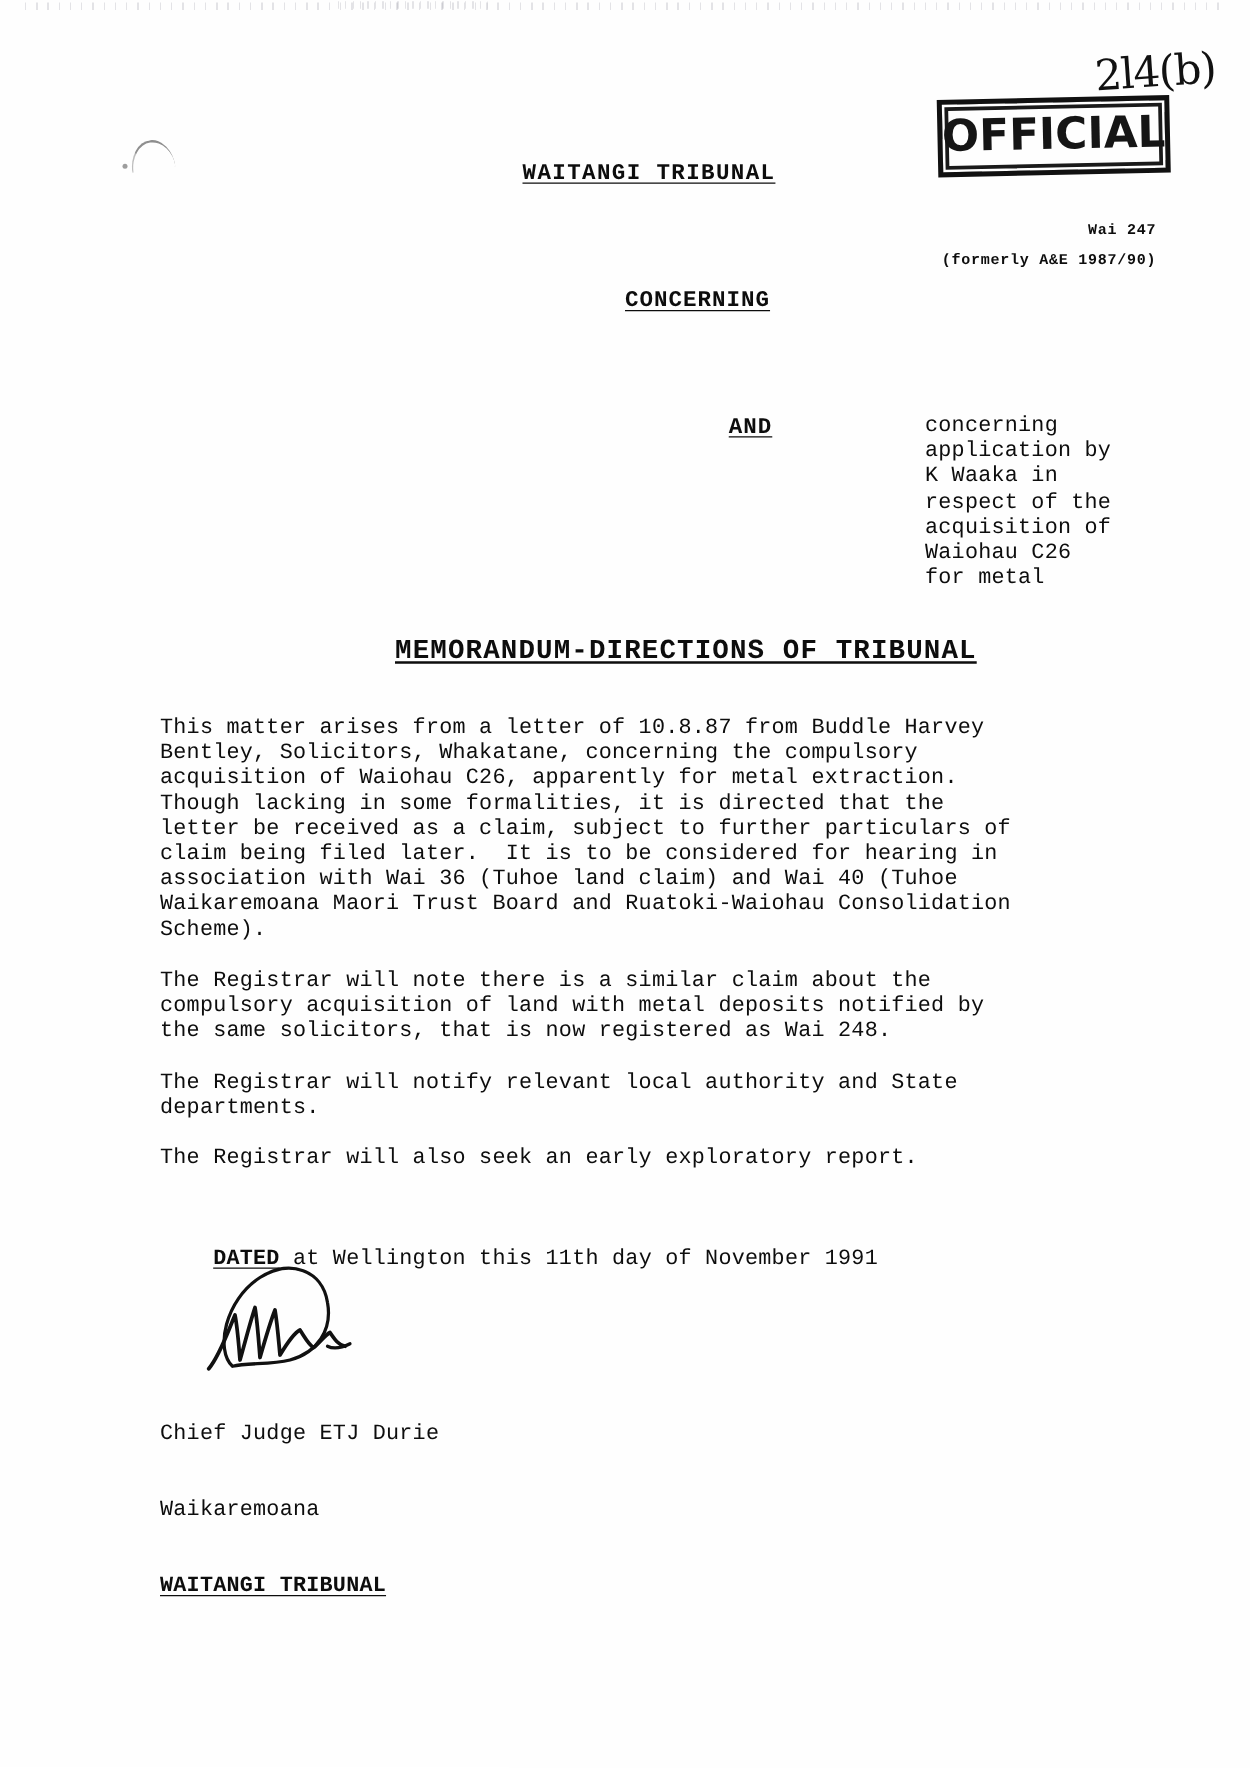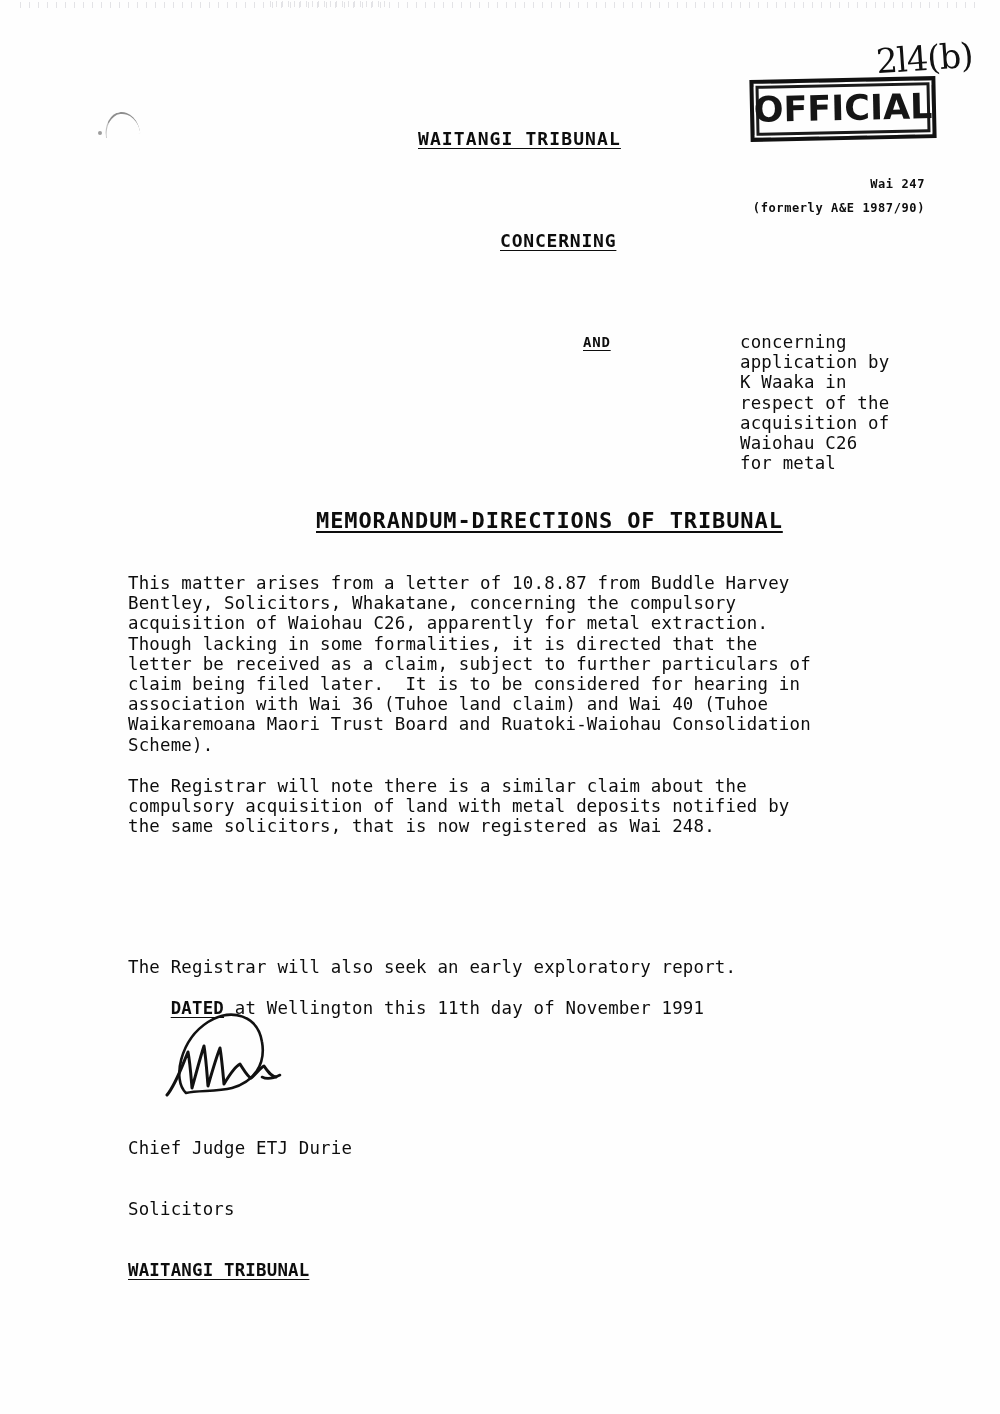--- a/index.html
+++ b/index.html
@@ -103,20 +103,21 @@
     padding-bottom: 2px;
   }
 
   
   .tblock {
     position: absolute;
     white-space: pre;
     font-size: 17.4px;
     line-height: 20.2px;
     letter-spacing: 0.2px;
+    font-family: Liberation Mono, monospace;
   }
   .bold { font-weight: bold; }
   .uline { text-decoration: underline; text-underline-offset: 3px; }
 
   #hdr-tribunal {
     left: 418px;
     top: 129px;
     font-size: 18px;
     font-weight: bold;
     letter-spacing: 1.1px;
@@ -140,40 +141,40 @@
     letter-spacing: 0.8px;
   }
   #text-concerning {
     left: 740px;
     top: 231px;
   }
   #label-and {
     left: 583px;
     top: 332px;
     font-weight: bold;
-    font-size: 14px;
+    font-size: 18px;
     letter-spacing: 0.8px;
   }
   #text-and {
     left: 740px;
     top: 332px;
   }
 
   #doc-title {
     left: 316px;
     top: 511px;
     font-weight: bold;
     font-size: 22px;
     letter-spacing: 0.9px;
   }
 
   #para-1 { left: 128px; top: 573px; }
   #para-2 { left: 128px; top: 776px; }
   #para-3 { left: 128px; top: 857px; }
-  #para-4 { left: 128px; top: 917px; margin-top: 40px; }
+  #para-4 { left: 128px; top: 917px; }
   #dated-line { left: 128px; top: 978px; }
 
   #signature-svg {
     position: absolute;
     left: 150px;
     top: 1000px;
   }
 
   #signoff { left: 128px; top: 1098px; }
 </style>
@@ -217,20 +218,22 @@
 acquisition of Waiohau C26, apparently for metal extraction.
 Though lacking in some formalities, it is directed that the
 letter be received as a claim, subject to further particulars of
 claim being filed later.  It is to be considered for hearing in
 association with Wai 36 (Tuhoe land claim) and Wai 40 (Tuhoe
 Waikaremoana Maori Trust Board and Ruatoki-Waiohau Consolidation
 Scheme).</div>
   <div class="tblock" id="para-2">The Registrar will note there is a similar claim about the
 compulsory acquisition of land with metal deposits notified by
 the same solicitors, that is now registered as Wai 248.</div>
+  <div class="tblock" id="para-3">The Registrar will notify relevant local authority and State
+departments.</div>
   <div class="tblock" id="para-4">The Registrar will also seek an early exploratory report.</div>
 
   <div class="tblock" id="dated-line">
     <span class="bold uline">DATED</span><span> at Wellington this 11th day of November 1991</span>
   </div>
 
   <svg id="signature-svg" width="180" height="100" viewBox="0 0 180 100">
     <g fill="none" stroke="#111" stroke-width="2.6" stroke-linecap="round" stroke-linejoin="round">
       <path d="M36,93 C22,80 30,40 58,22 C82,7 108,16 112,42
                C116,64 104,82 82,88 C66,92 48,90 36,93 Z"></path>
@@ -238,17 +241,17 @@
                C46,74 50,58 54,46 C56,58 57,74 58,86
                C62,72 66,58 70,48 C72,60 73,74 74,84
                C80,74 86,66 90,64 C94,70 97,76 101,78
                C106,74 110,68 114,66 C118,72 121,76 126,77" stroke-width="3.0"></path>
       <path d="M112,77 C118,80 124,78 130,75"></path>
     </g>
   </svg>
 
   <div class="tblock" id="signoff">
     <div>Chief Judge ETJ Durie</div>
-    <div>Solicitors</div>
+    <div>Waikaremoana</div>
     <div class="bold uline">WAITANGI TRIBUNAL</div>
   </div>
 
 </div>
 
 </body></html>

